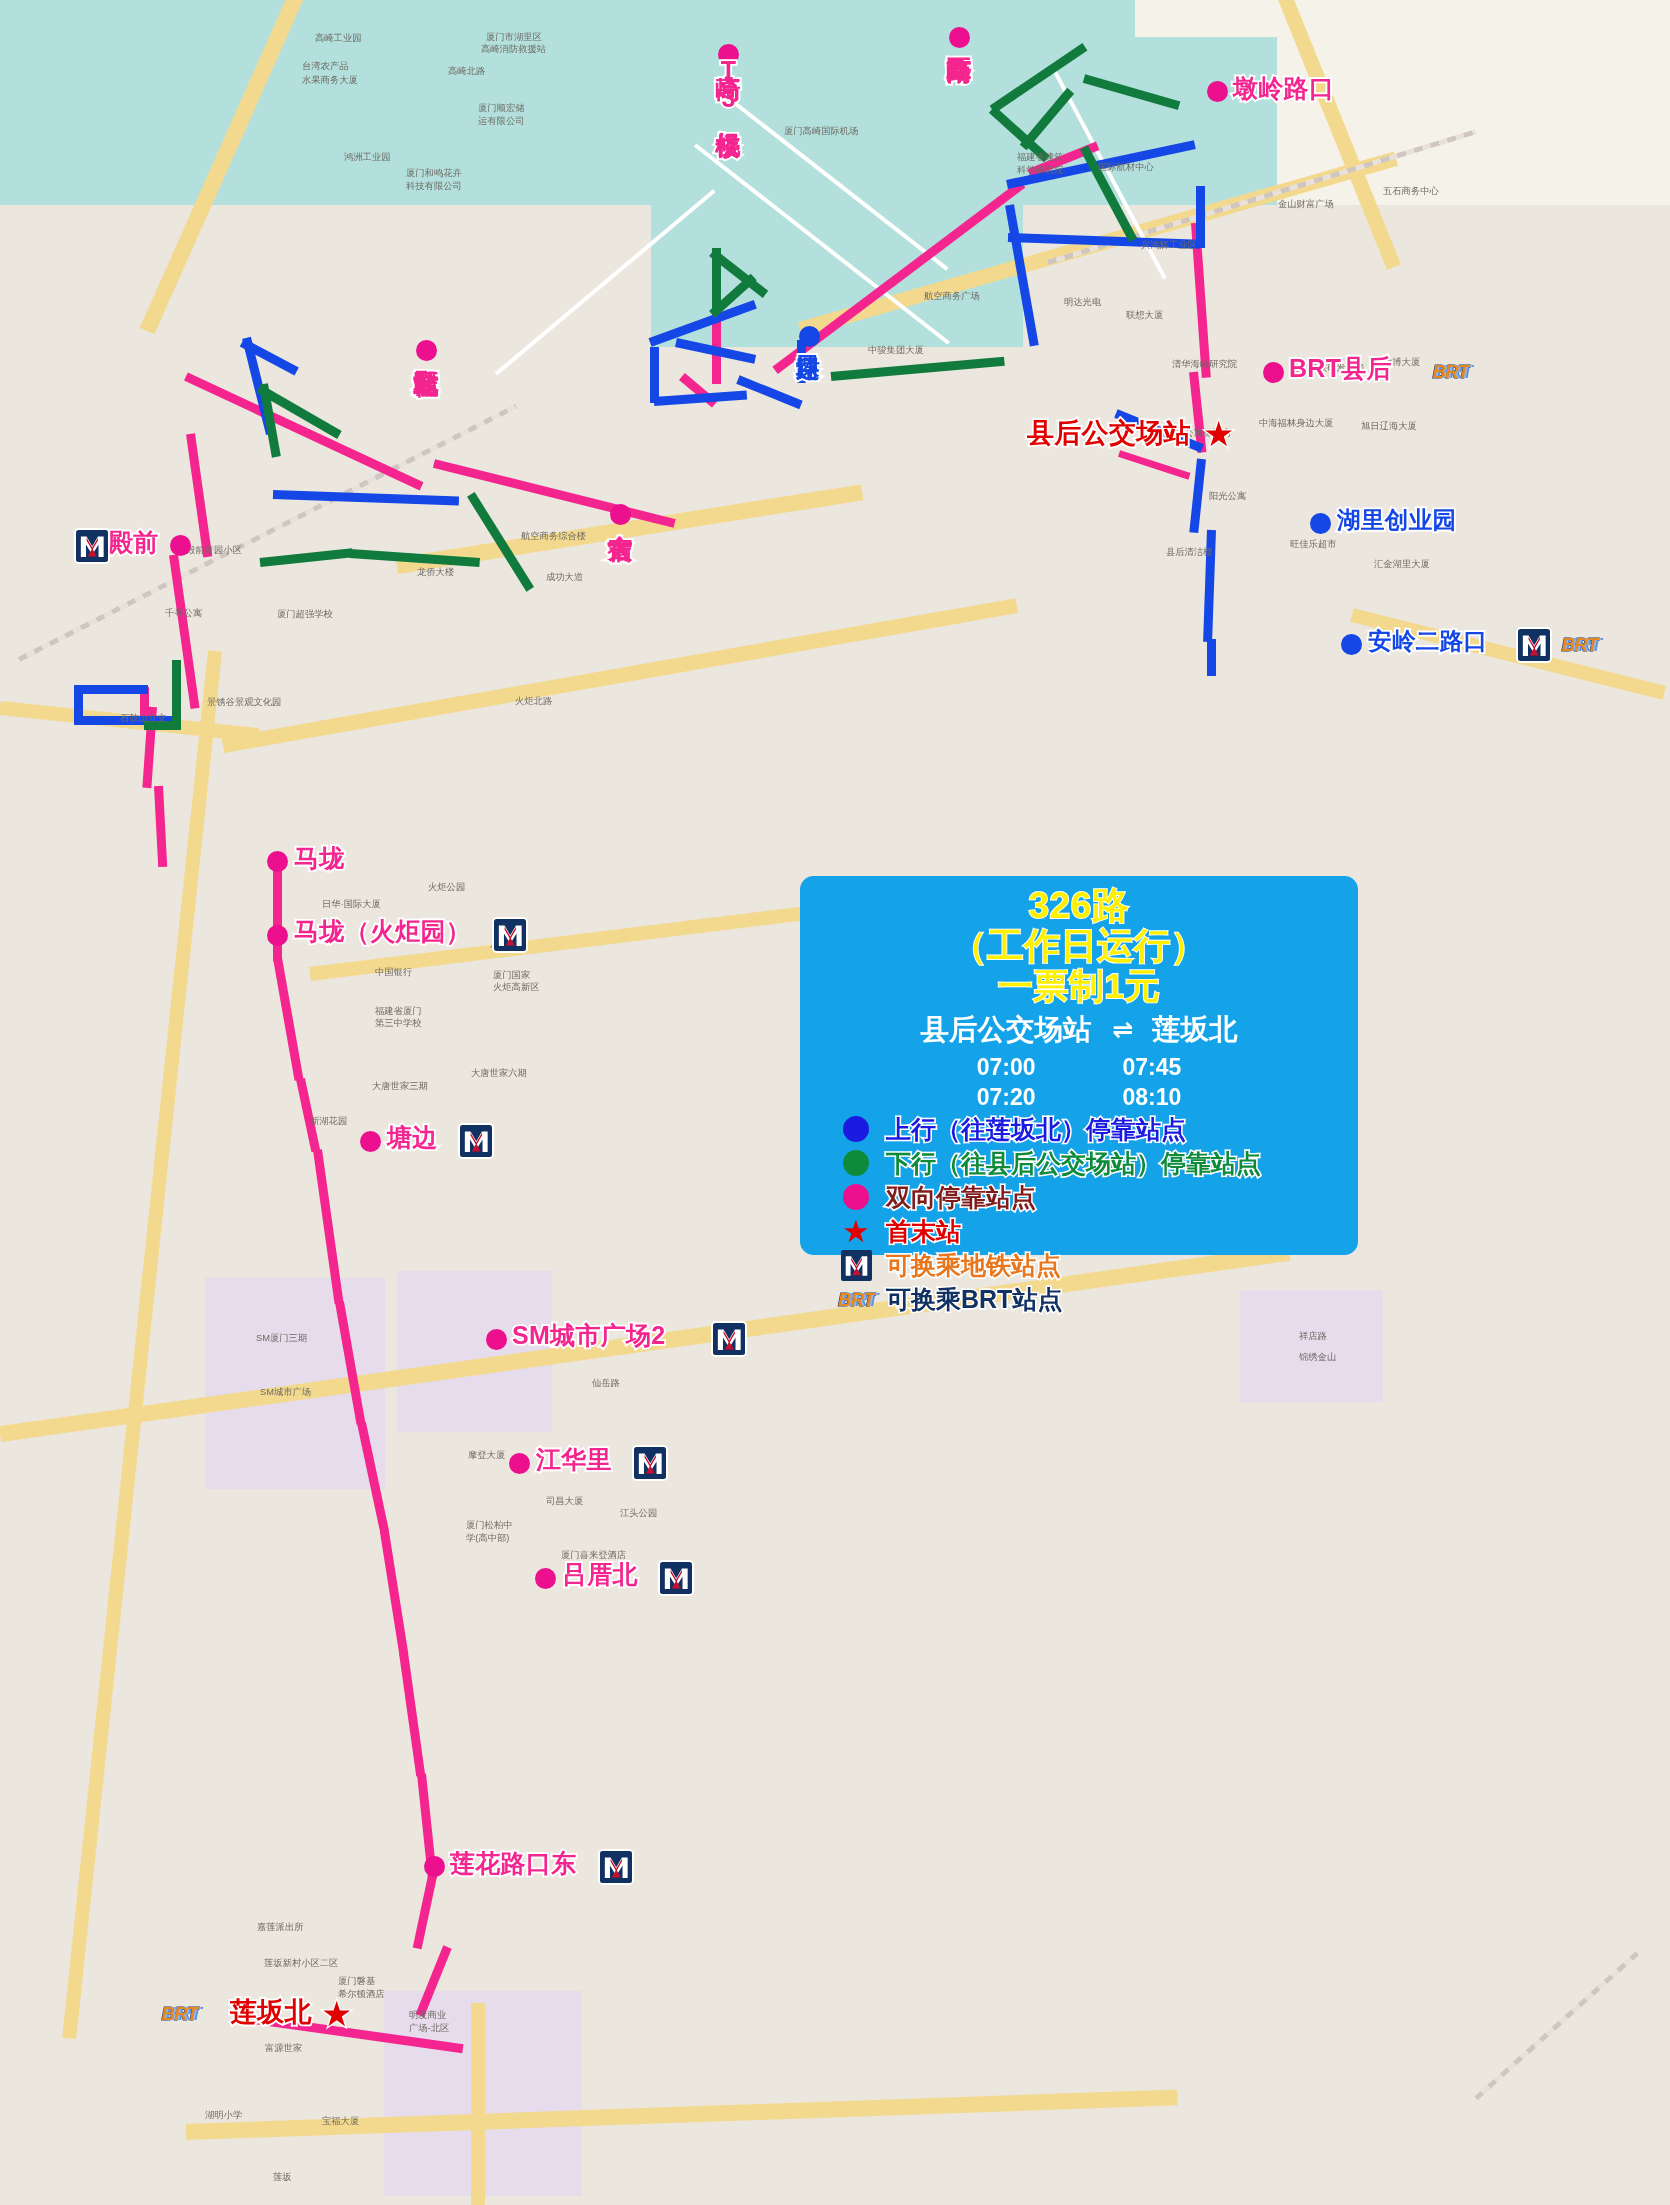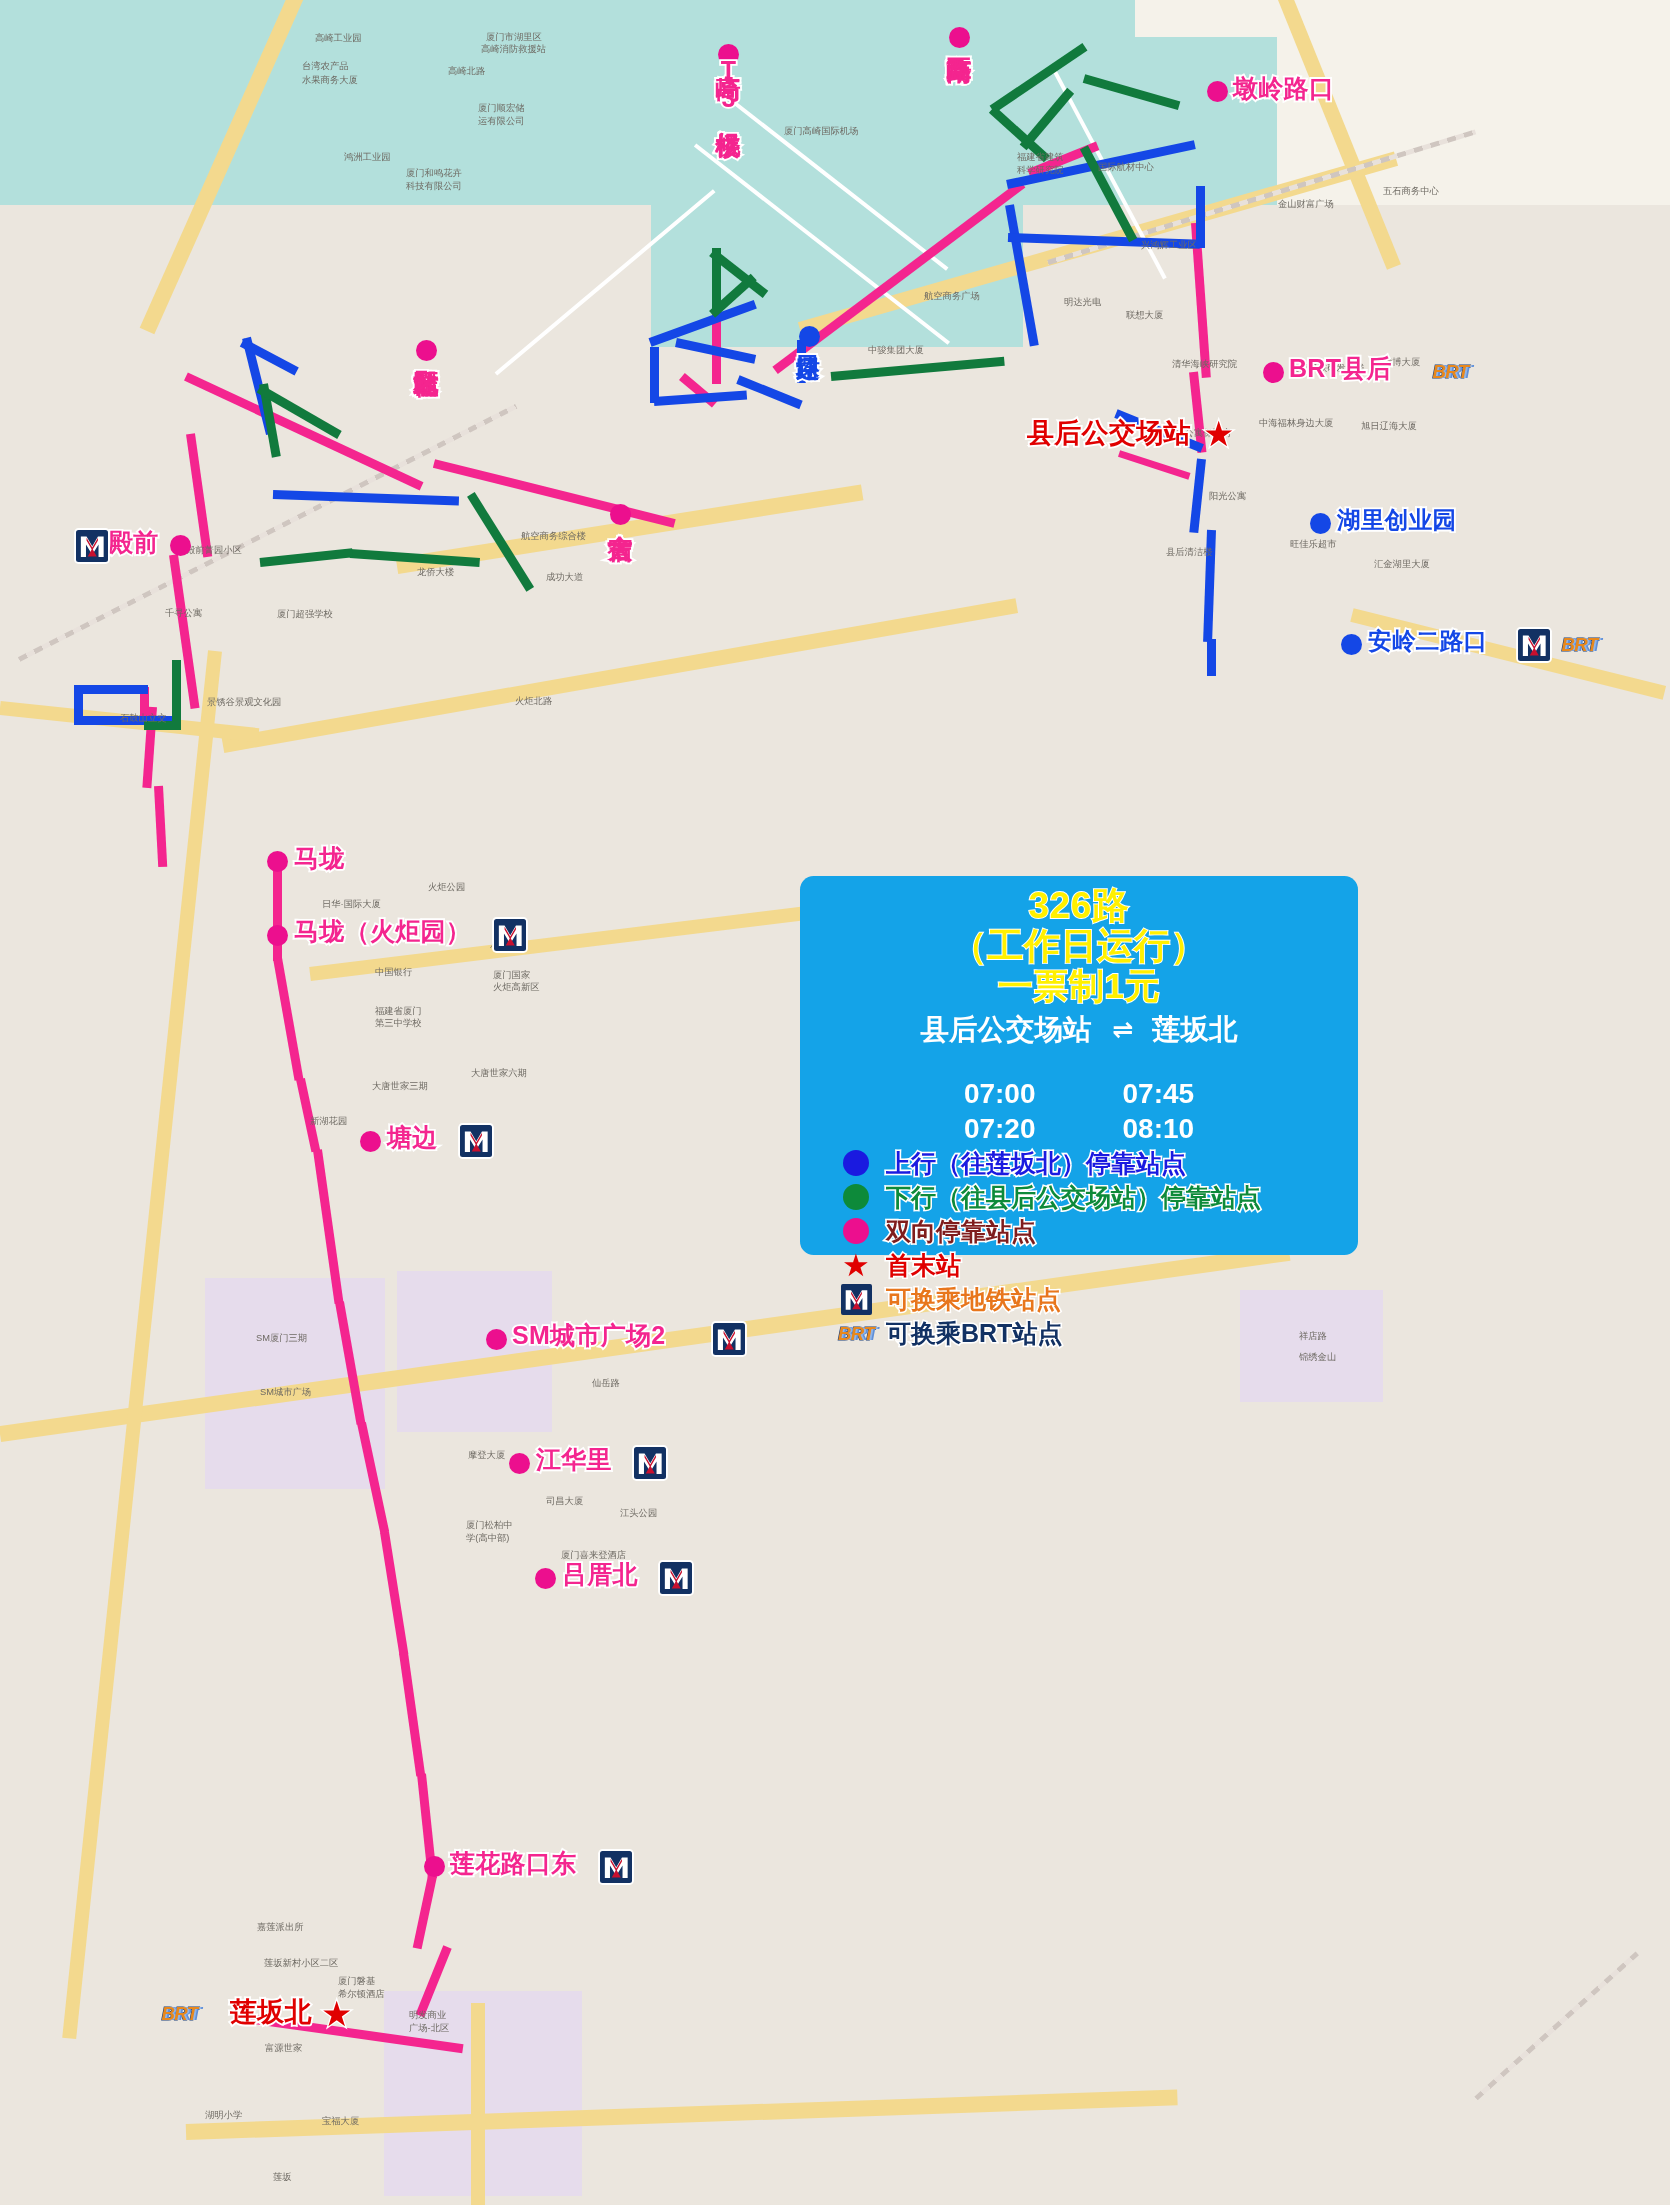--- a/index.html
+++ b/index.html
@@ -86,21 +86,21 @@
   .lg-title .t1{font-size:37px;}
   .lg-title .t2{font-size:36px;}
   .lg-title .t3{font-size:35px;}
   .lg-od{
     display:flex;align-items:center;justify-content:center;gap:21px;
     font-size:28.5px;font-weight:bold;color:#fff;margin-top:5px;
   }
   .lg-arrows{font-size:25px;line-height:0.9;letter-spacing:-2.5px;}
   .lg-times{display:flex;justify-content:center;gap:87px;margin-top:5px;}
   .lg-col{display:flex;flex-direction:column;gap:3.7px;align-items:center;
-          font-size:28px;font-weight:bold;color:#fff;margin-top:24px;}
+          font-size:23px;font-weight:bold;color:#fff;}
   .lg-legend-h{
     text-align:center;font-size:35px;font-weight:bold;color:#000;
     margin-top:10px;margin-bottom:3.7px;
     -webkit-text-stroke:3.7px #ffffff;paint-order:stroke fill;
   }
   .lg-row{display:flex;align-items:center;gap:11px;margin:1.2px 0 1.2px 21px;}
   .lg-key{width:38px;display:flex;align-items:center;justify-content:center;flex:0 0 38px;}
   .lg-swatch{width:26px;height:26px;border-radius:50%;}
   .lg-text{
     font-size:25px;font-weight:bold;white-space:nowrap;

